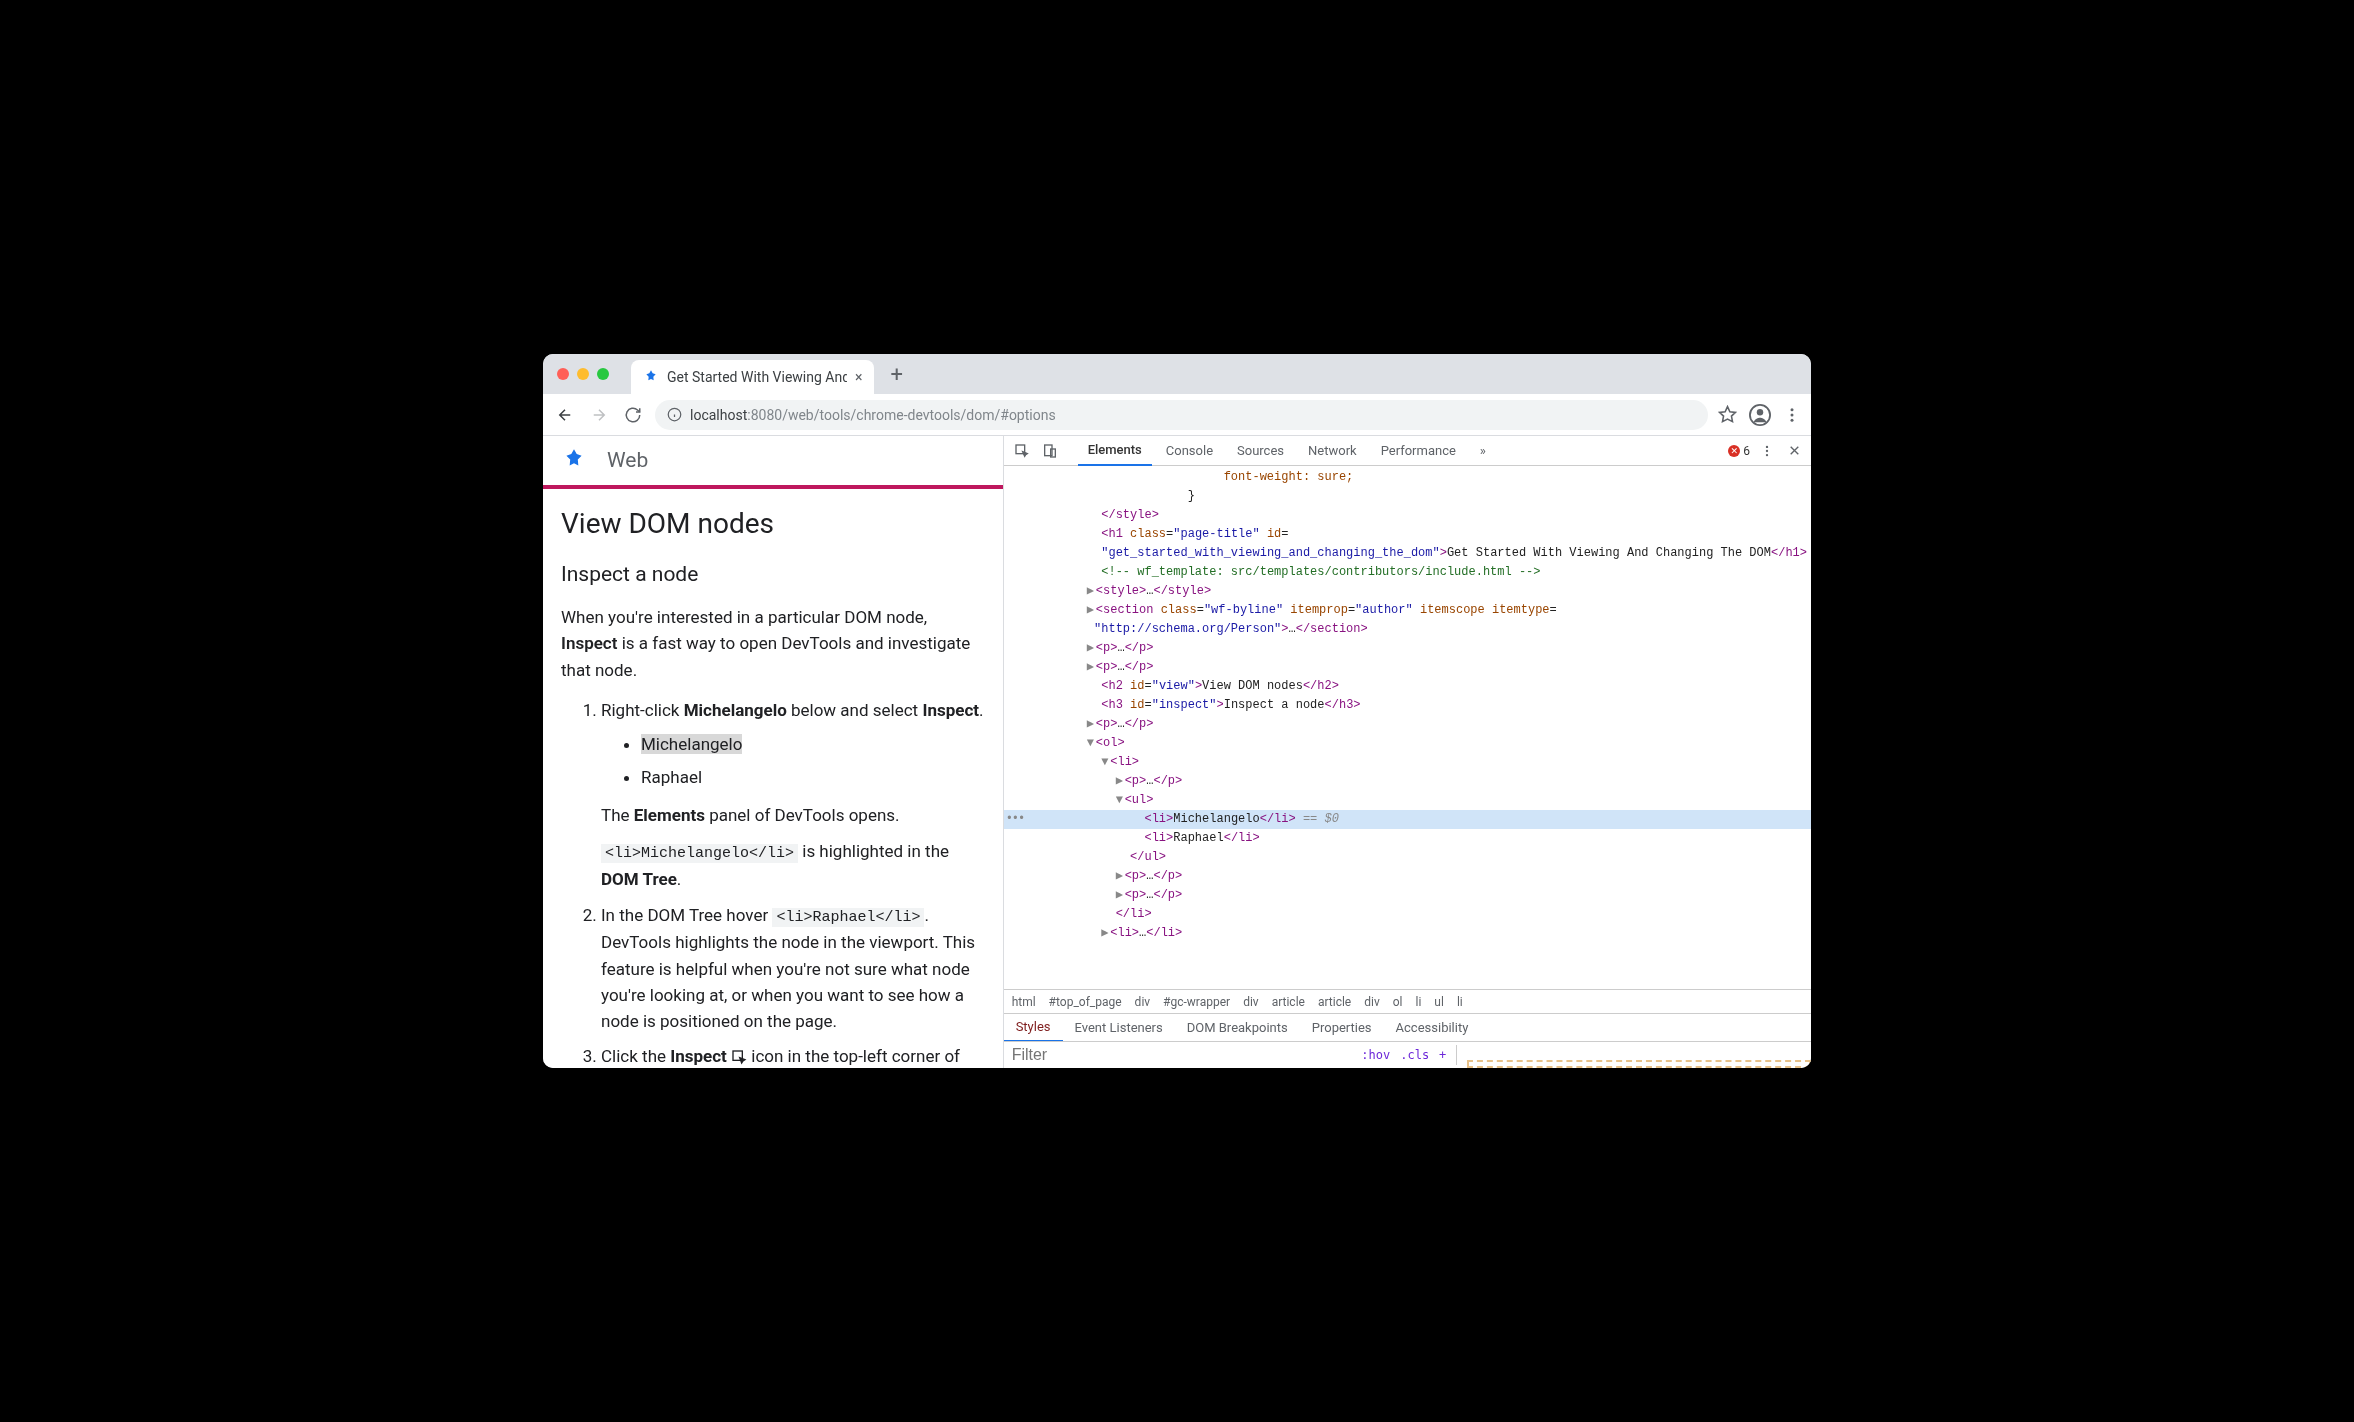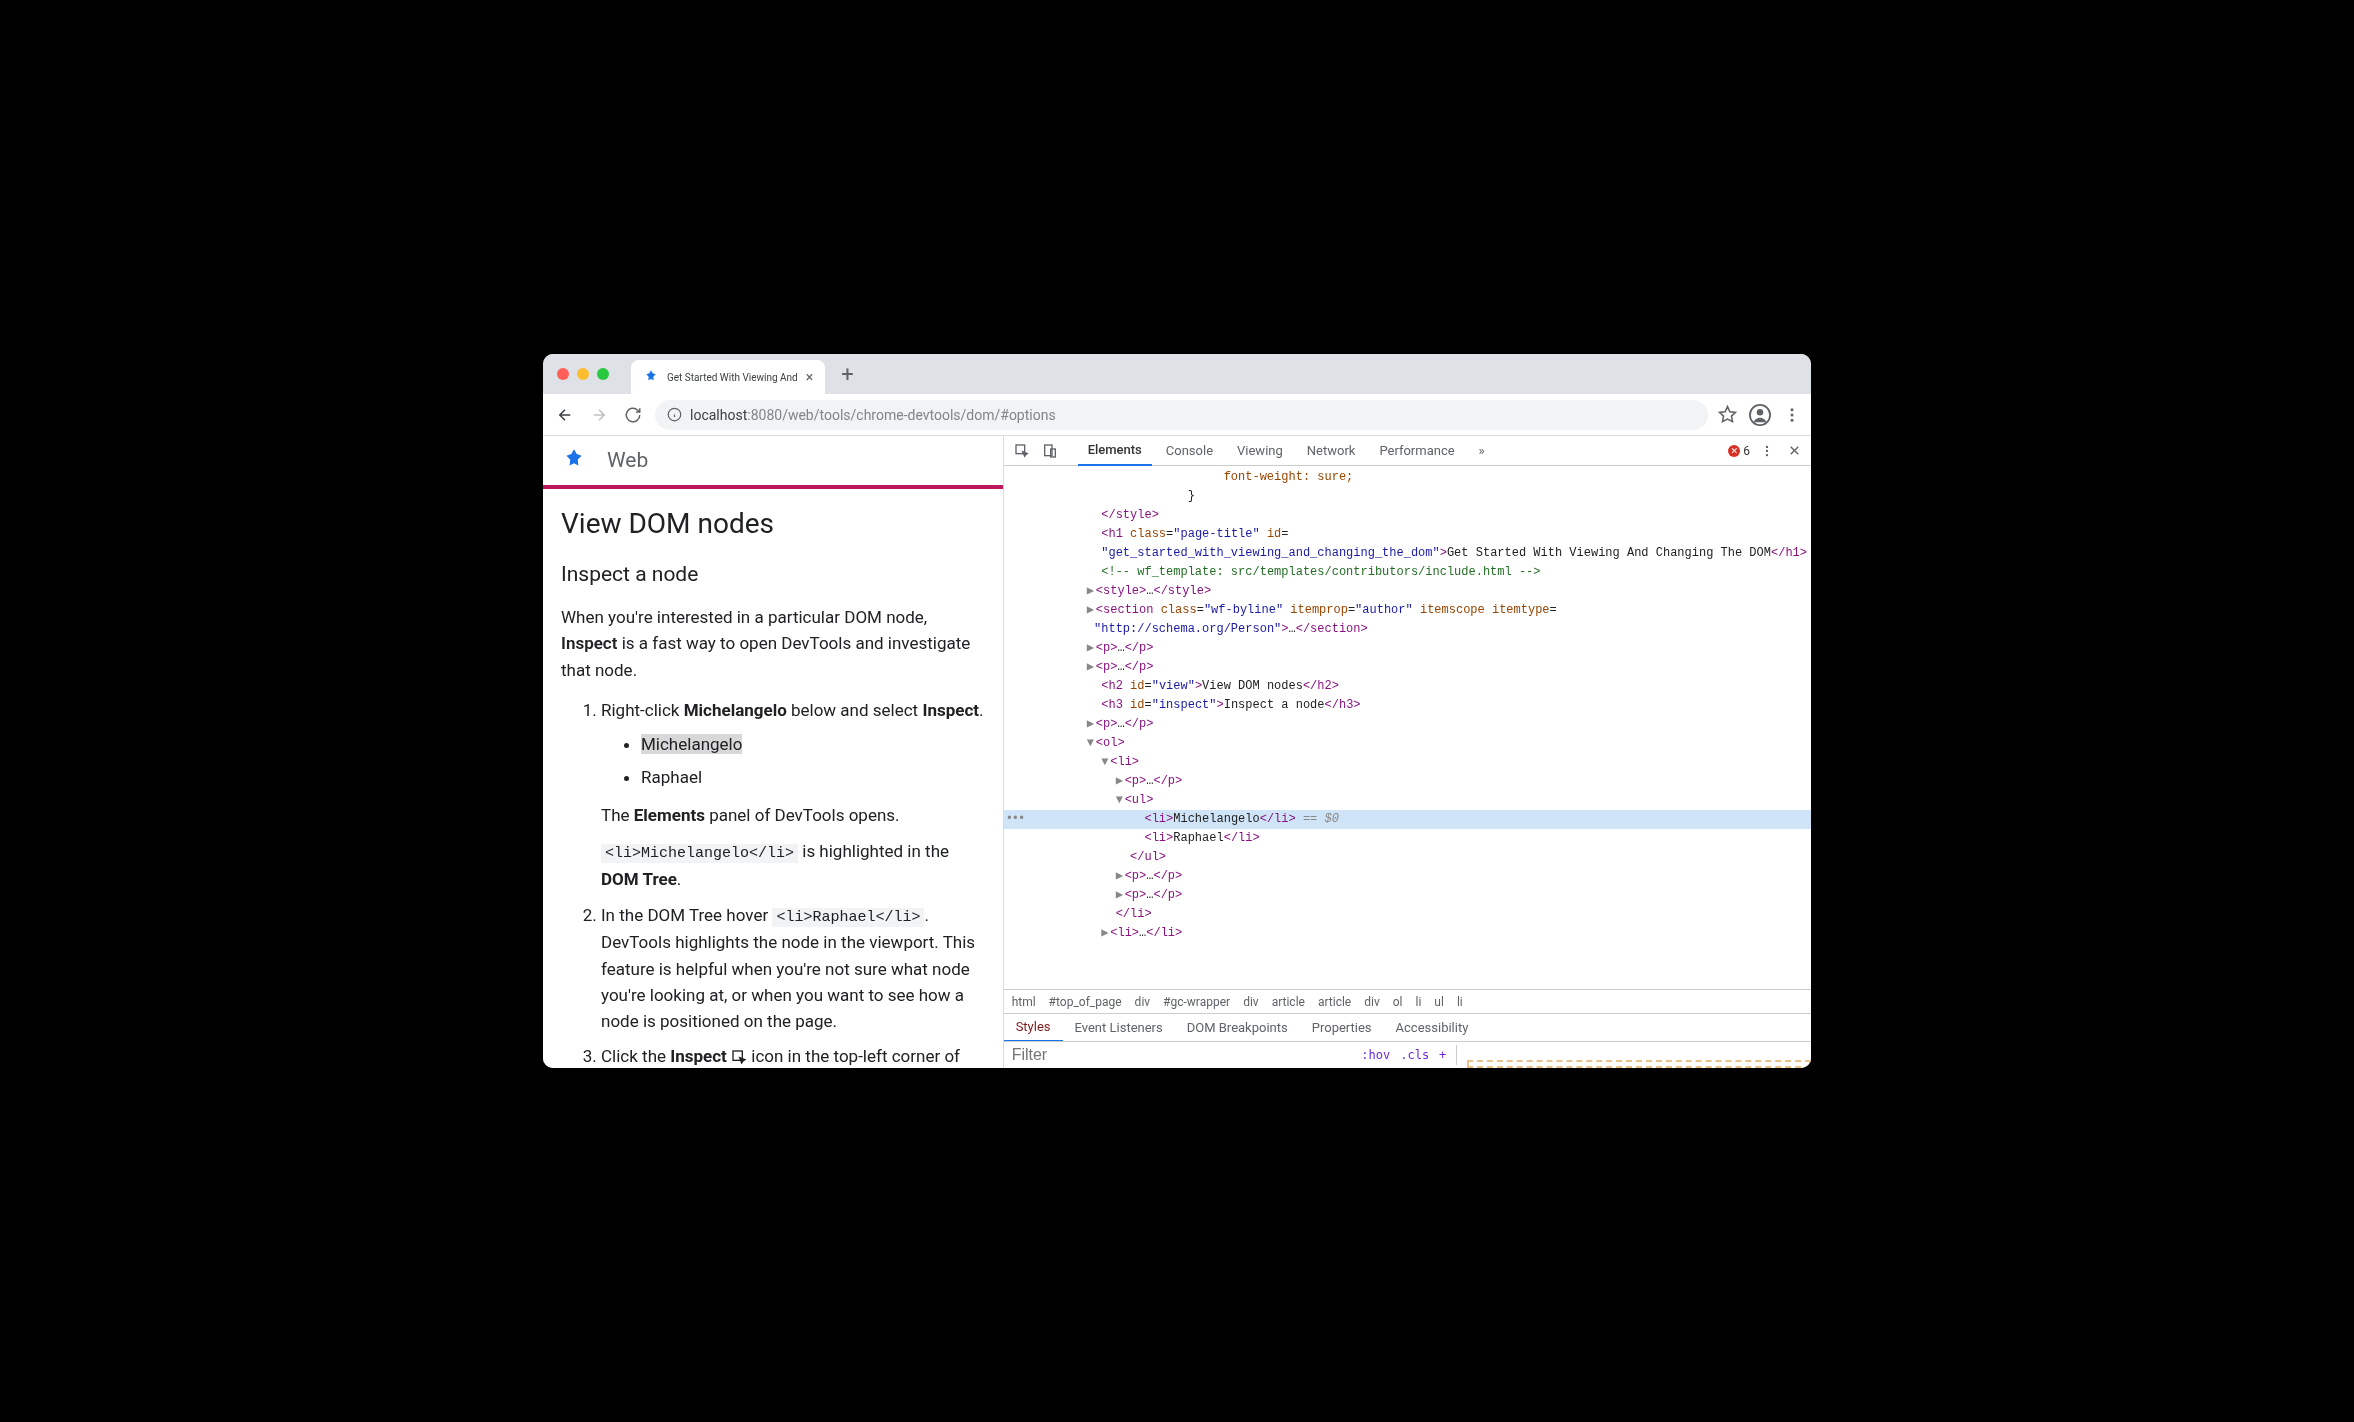--- a/index.html
+++ b/index.html
@@ -8,21 +8,21 @@
 
 
 .tab-bar { height: 40px; background: #dee1e6; display: flex; align-items: center; padding: 0 10px; gap: 8px; }
 .traffic-lights { display: flex; gap: 8px; padding-left: 4px; padding-right: 14px; }
 .light { width: 12px; height: 12px; border-radius: 50%; }
 .light.red { background: #ff5f57; }
 .light.yellow { background: #febc2e; }
 .light.green { background: #28c840; }
 .tab { background: #fff; height: 34px; border-radius: 8px 8px 0 0; display: flex; align-items: center; padding: 0 12px; gap: 8px; max-width: 260px; margin-top: 6px; }
 .tab-icon { width: 16px; height: 16px; color: #1a73e8; display: flex; align-items: center; justify-content: center; }
-.tab-title { font-size: 10px; color: #3c4043; overflow: hidden; white-space: nowrap; text-overflow: clip; max-width: 180px; }
+.tab-title { font-size: 14px; color: #3c4043; overflow: hidden; white-space: nowrap; text-overflow: clip; max-width: 180px; }
 .tab-close { font-size: 14px; color: #5f6368; cursor: pointer; }
 .new-tab { font-size: 22px; color: #5f6368; cursor: pointer; padding: 0 8px; }
 
 
 .toolbar { height: 42px; background: #fff; display: flex; align-items: center; padding: 0 10px; gap: 10px; border-bottom: 1px solid #dadce0; }
 .nav-icon { width: 24px; height: 24px; color: #5f6368; display: flex; align-items: center; justify-content: center; cursor: pointer; }
 .nav-icon svg { width: 18px; height: 18px; }
 .address-bar { flex: 1; height: 30px; background: #f1f3f4; border-radius: 15px; display: flex; align-items: center; padding: 0 12px; gap: 8px; font-size: 14px; }
 .addr-info-icon { color: #5f6368; display: flex; align-items: center; }
 .address-text { color: #3c4043; }
@@ -221,21 +221,21 @@
         </span>
         <span class="dt-tab-icon">
           <svg width="16" height="16" viewBox="0 0 24 24" fill="none" stroke="#5f6368" stroke-width="2">
               <rect x="4" y="3" width="11" height="16"></rect>
               <rect x="13" y="9" width="7" height="12"></rect>
             </svg>
         </span>
         <span style="width:8px"></span>
         <span class="dt-tab active">Elements</span>
         <span class="dt-tab">Console</span>
-        <span class="dt-tab">Viewing</span>
+        <span class="dt-tab">Sources</span>
         <span class="dt-tab">Network</span>
         <span class="dt-tab">Performance</span>
         <span class="dt-tab">»</span>
         <span class="dt-spacer"></span>
         <span class="dt-error-badge">
           <span class="dt-error-dot">✕</span>
           <span>6</span>
         </span>
         <span class="dt-tab-icon" style="padding:0 6px">
           <svg width="14" height="14" viewBox="0 0 24 24" fill="#5f6368">

